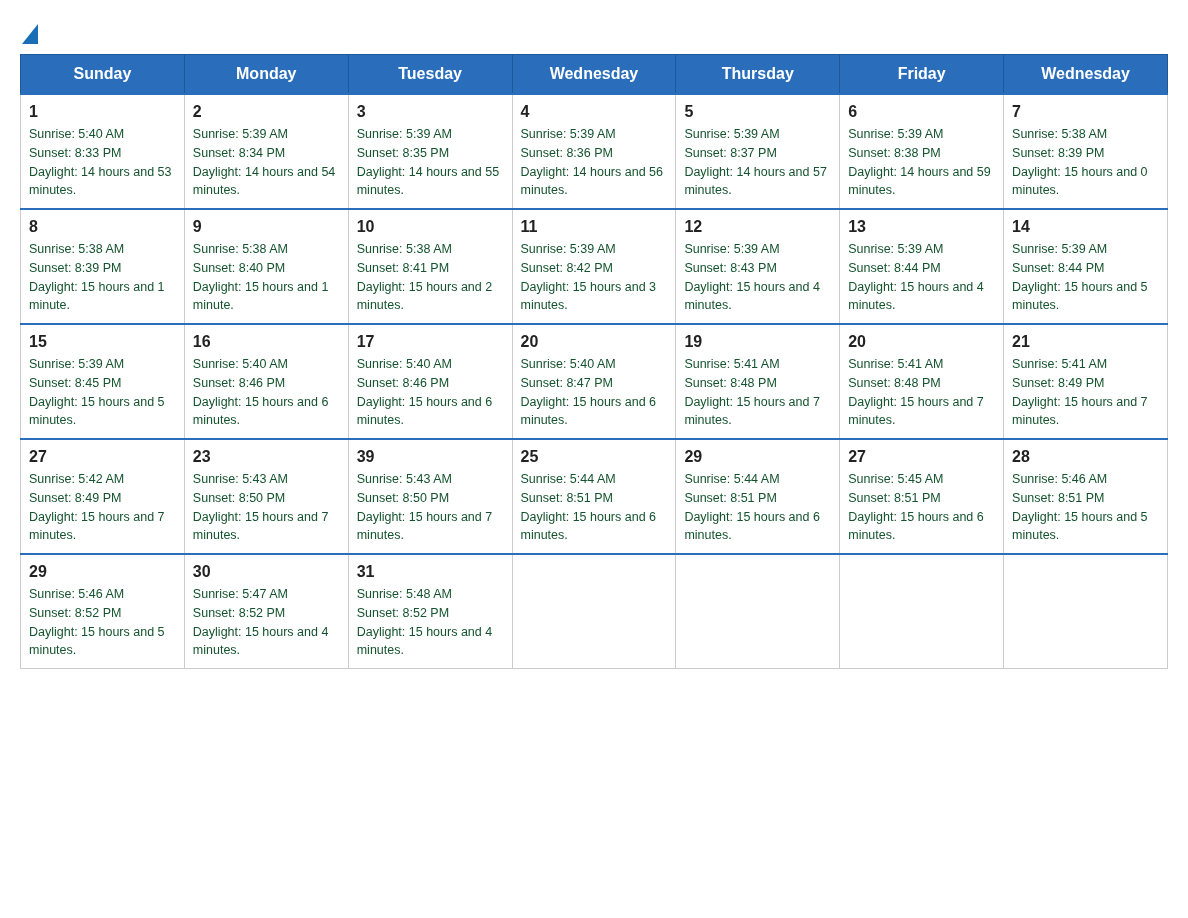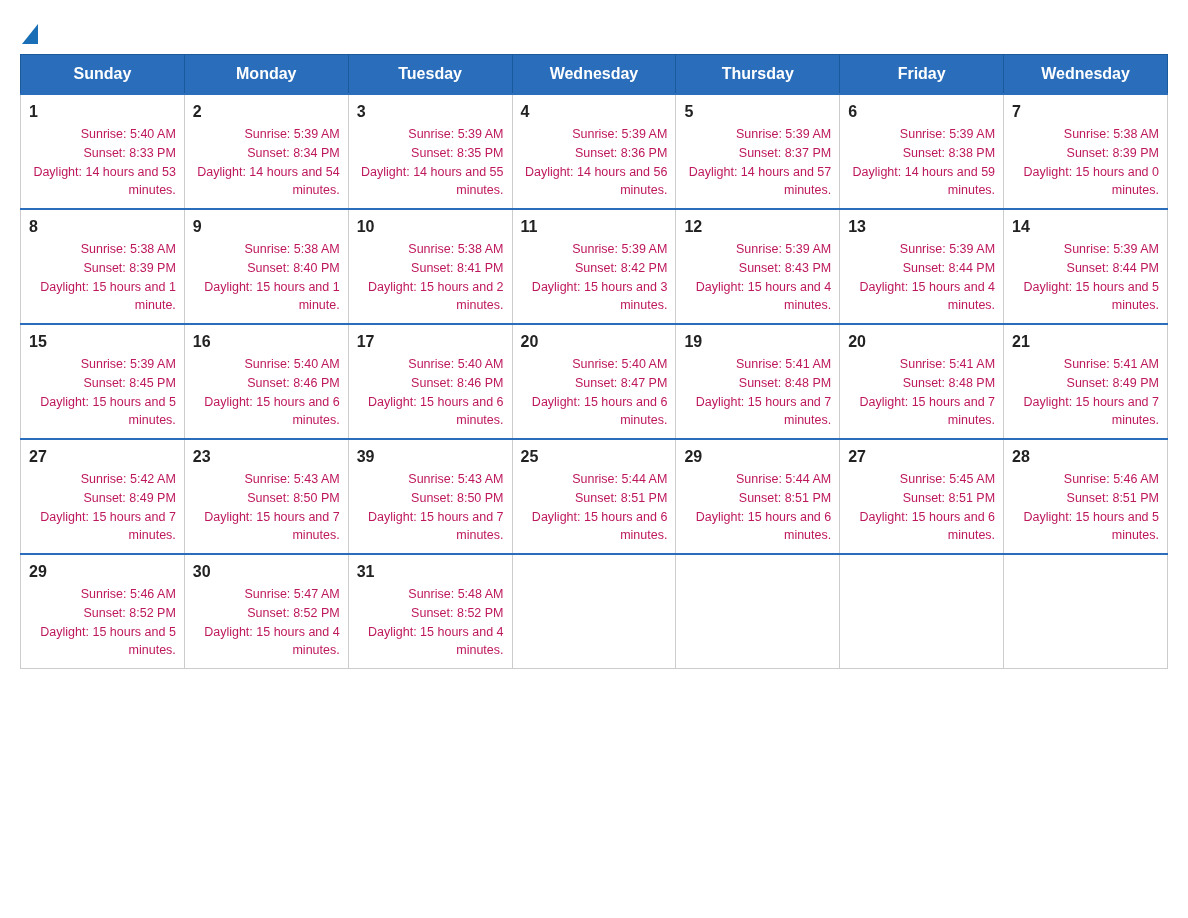--- a/index.html
+++ b/index.html
@@ -79,23 +79,22 @@
     }
     .day-number {
       font-size: 16px;
       font-weight: bold;
       color: #222;
       display: block;
       margin-bottom: 4px;
     }
     .day-info {
       font-size: 12.5px;
-      color: #be185d;
+      color: #14532d;
       line-height: 1.5;
-      text-align: right;
     }
     .empty-cell {
       background: #fff;
     }
   </style>
 </head>
 <body>
 
 <div class="header-row">
   <div class="logo">

